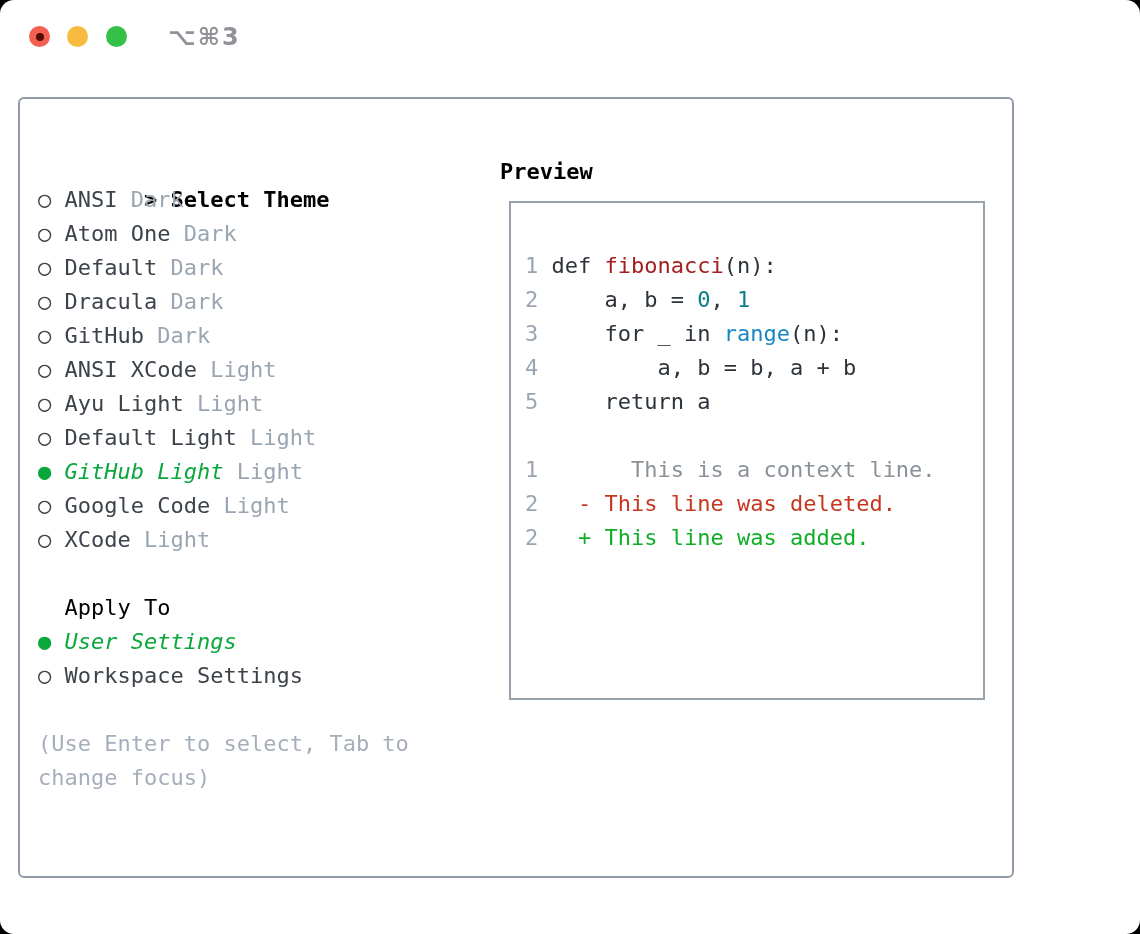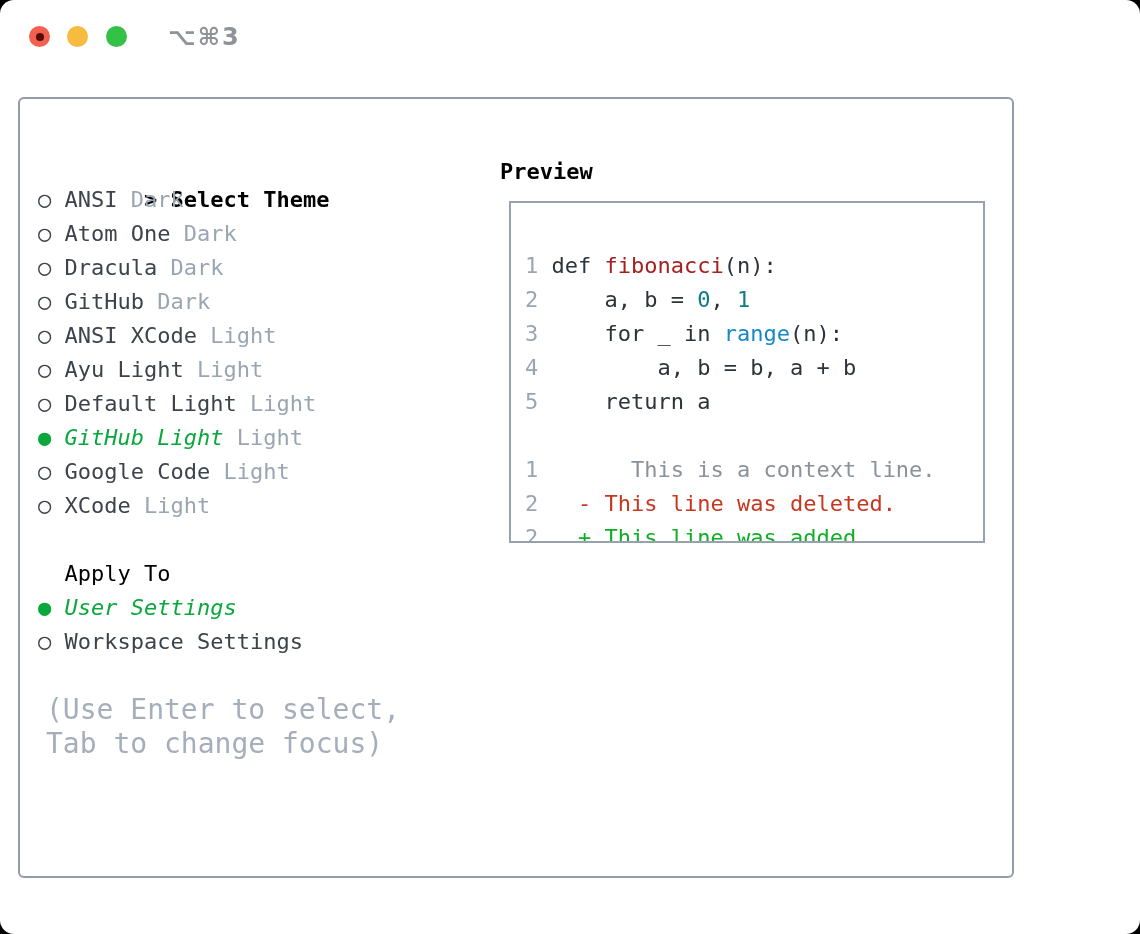--- a/index.html
+++ b/index.html
@@ -34,30 +34,30 @@
   .hdr{color:#000;font-weight:bold;}
   .hdr .pfx{display:inline-block;width:2ch;font-weight:bold;}
   .subhdr{color:#000;padding-left:2ch;}
   .radio{display:inline-block;width:2ch;color:var(--c-name,#3d434b);}
   .radio.sel{color:var(--c-green,#0aa83c);}
   .tname{color:var(--c-name,#3d434b);}
   .tname.sel{color:var(--c-green,#0aa83c);font-style:italic;}
   .variant{color:var(--c-muted,#9aa5b2);text-align:right;}
   .spacer{height:34px;}
   .hint{
-    margin-top:0;width:392px;font-size:28px;line-height:34px;
-    color:var(--c-hint,#a6aebb);white-space:normal;margin-left:8px;
+    margin-top:0;width:392px;font-size:22px;line-height:34px;
+    color:var(--c-hint,#a6aebb);white-space:normal;
   }
   
   .preview-label{
     position:absolute;left:480px;top:56px;height:34px;line-height:34px;
     font-size:22px;font-weight:bold;color:#000;
   }
   .preview-box{
-    position:absolute;left:489px;top:102px;width:476px;height:342px;
+    position:absolute;left:489px;top:102px;width:476px;height:499px;
     border:2px solid #98a2ad;box-sizing:border-box;background:#fff;overflow:hidden;
   }
   .preview-box pre{
     margin:0;padding:46px 0 0 14px;
     font-family:"DejaVu Sans Mono","Liberation Mono",monospace;
     font-size:22px;line-height:34px;color:var(--c-code,#2d333a);
   }
   .num{color:var(--c-muted,#9aa5b2);}
   .code{color:var(--c-code,#2d333a);}
   .fn{color:var(--c-function,#a42020);}
@@ -82,20 +82,21 @@
   <div class="main-box">
 
     <div class="left-pane">
       <div class="row hdr">
         <span class="pfx">&gt;</span><span>Select Theme</span>
       </div>
 
       <div>
           <div class="row"><span class="radio">○</span><span class="tname">ANSI </span><span class="variant">Dark</span></div>
           <div class="row"><span class="radio">○</span><span class="tname">Atom One </span><span class="variant">Dark</span></div>
+          <div class="row"><span class="radio">○</span><span class="tname">Default </span><span class="variant">Dark</span></div>
           <div class="row"><span class="radio">○</span><span class="tname">Dracula </span><span class="variant">Dark</span></div>
           <div class="row"><span class="radio">○</span><span class="tname">GitHub </span><span class="variant">Dark</span></div>
           <div class="row"><span class="radio">○</span><span class="tname">ANSI XCode </span><span class="variant">Light</span></div>
           <div class="row"><span class="radio">○</span><span class="tname">Ayu Light </span><span class="variant">Light</span></div>
           <div class="row"><span class="radio">○</span><span class="tname">Default Light </span><span class="variant">Light</span></div>
           <div class="row"><span class="radio sel">●</span><span class="tname sel">GitHub Light </span><span class="variant">Light</span></div>
           <div class="row"><span class="radio">○</span><span class="tname">Google Code </span><span class="variant">Light</span></div>
           <div class="row"><span class="radio">○</span><span class="tname">XCode </span><span class="variant">Light</span></div>
         </div>
 

